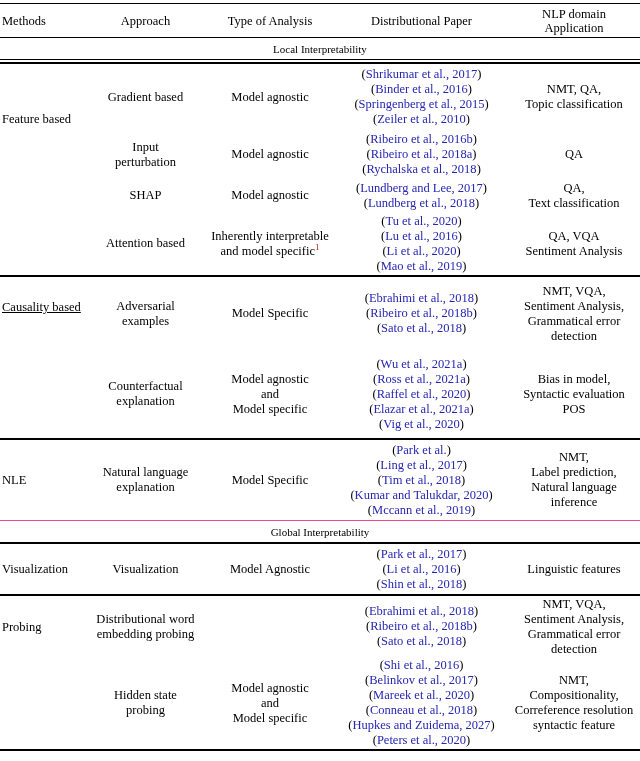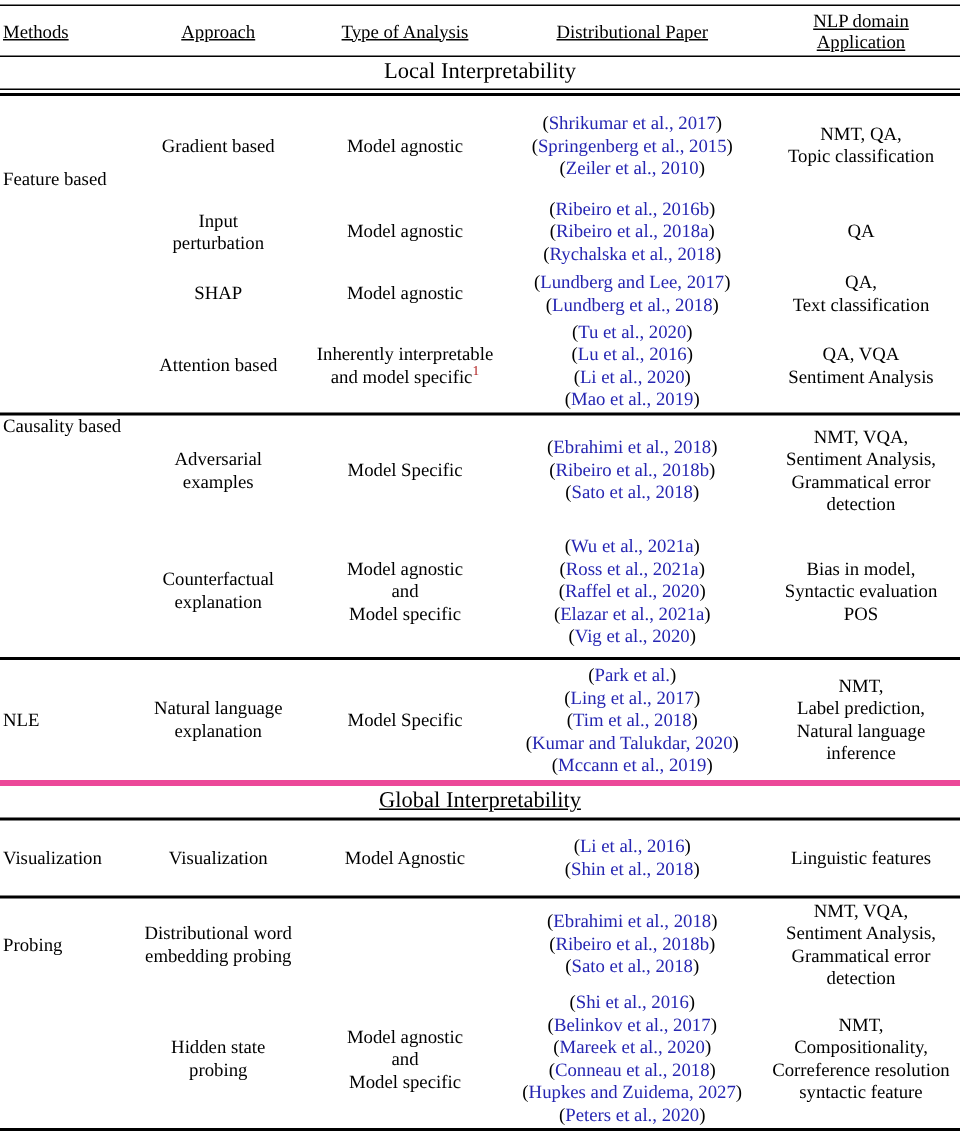--- a/index.html
+++ b/index.html
@@ -1,35 +1,35 @@
 <!DOCTYPE html>
 <html style="--link-color: #2626b2; --fn-color: #b22222;"><head>
 <meta charset="utf-8">
 <style>
   html,body{margin:0;padding:0;background:#fff;}
   body{width:640px;height:761px;font-family:"Liberation Serif",serif;color:#000;overflow:hidden;}
   .paper{padding-top:3px;}
   .table{border-top:1px solid #000;}
   .header-row{display:flex;align-items:center;height:33px;border-bottom:1px solid #000;}
-  .hcol{box-sizing:border-box;text-align:center;font-size:12.5px;line-height:14px;white-space:pre-line;text-decoration:underline;}
+  .hcol{box-sizing:border-box;text-align:center;font-size:12.5px;line-height:14px;white-space:pre-line;}
   .w-methods{width:86px;}
   .w-approach{width:119px;}
   .w-analysis{width:130px;}
   .w-papers{width:173px;}
   .w-app{width:132px;}
   .hcol.w-methods{text-align:left;padding-left:2px;}
-  .section-title-row{height:21px;display:flex;align-items:center;justify-content:center;font-size:15px;}
+  .section-title-row{height:21px;display:flex;align-items:center;justify-content:center;font-size:11px;}
   .double-rule{height:2px;border-top:1px solid #000;border-bottom:2px solid #000;}
-  .section-title-row.global{border-top:4px solid #ec4899;border-bottom:2px solid #000;height:21px;text-decoration:underline;}
+  .section-title-row.global{border-top:1px solid #ec4899;border-bottom:2px solid #000;height:21px;}
   .group{display:flex;border-bottom:2px solid #000;}
   .group.no-sep{border-bottom:none;}
   .method-cell{width:86px;box-sizing:border-box;padding-left:2px;font-size:12.5px;line-height:15px;}
   .group.center-method .method-cell{display:flex;align-items:center;}
   .g-feature .method-cell{padding-top:48px;}
-  .g-causality .method-cell{}
+  .g-causality .method-cell{padding-top:23px;text-decoration:underline;}
   .g-probing .method-cell{padding-top:24px;}
   .grows{flex:1;display:flex;flex-direction:column;}
   .trow{display:flex;align-items:center;}
   .cell{box-sizing:border-box;text-align:center;font-size:12.5px;line-height:15px;white-space:pre-line;}
   .papers-cell{display:flex;flex-direction:column;justify-content:center;}
   .cite{font-size:12.5px;line-height:15px;text-align:center;}
   .cite-inner{color:var(--link-color);}
   sup.fn{color:var(--fn-color);font-size:9px;line-height:0;}
 </style>
 </head>
@@ -51,20 +51,21 @@
     <div class="double-rule"></div>
 
     <div class="group g-feature">
       <div class="method-cell">Feature based</div>
       <div class="grows">
         <div class="trow" style="height:66px">
           <div class="cell w-approach">Gradient based</div>
           <div class="cell w-analysis"><span>Model agnostic</span></div>
           <div class="cell w-papers papers-cell">
             <div class="cite">(<span class="cite-inner">Shrikumar et al., 2017</span>)</div>
+            <div class="cite">(<span class="cite-inner">Binder et al., 2016</span>)</div>
             <div class="cite">(<span class="cite-inner">Springenberg et al., 2015</span>)</div>
             <div class="cite">(<span class="cite-inner">Zeiler et al., 2010</span>)</div>
           </div>
           <div class="cell w-app">NMT, QA,
 Topic classification</div>
         </div>
         <div class="trow" style="height:49px">
           <div class="cell w-approach">Input
 perturbation</div>
           <div class="cell w-analysis"><span>Model agnostic</span></div>
@@ -162,20 +163,21 @@
 
     <div class="section-title-row global">Global Interpretability</div>
 
     <div class="group center-method">
       <div class="method-cell">Visualization</div>
       <div class="grows">
         <div class="trow" style="height:50px">
           <div class="cell w-approach">Visualization</div>
           <div class="cell w-analysis"><span>Model Agnostic</span></div>
           <div class="cell w-papers papers-cell">
+            <div class="cite">(<span class="cite-inner">Park et al., 2017</span>)</div>
             <div class="cite">(<span class="cite-inner">Li et al., 2016</span>)</div>
             <div class="cite">(<span class="cite-inner">Shin et al., 2018</span>)</div>
           </div>
           <div class="cell w-app">Linguistic features</div>
         </div>
       </div>
     </div>
 
     <div class="group g-probing">
       <div class="method-cell">Probing</div>

